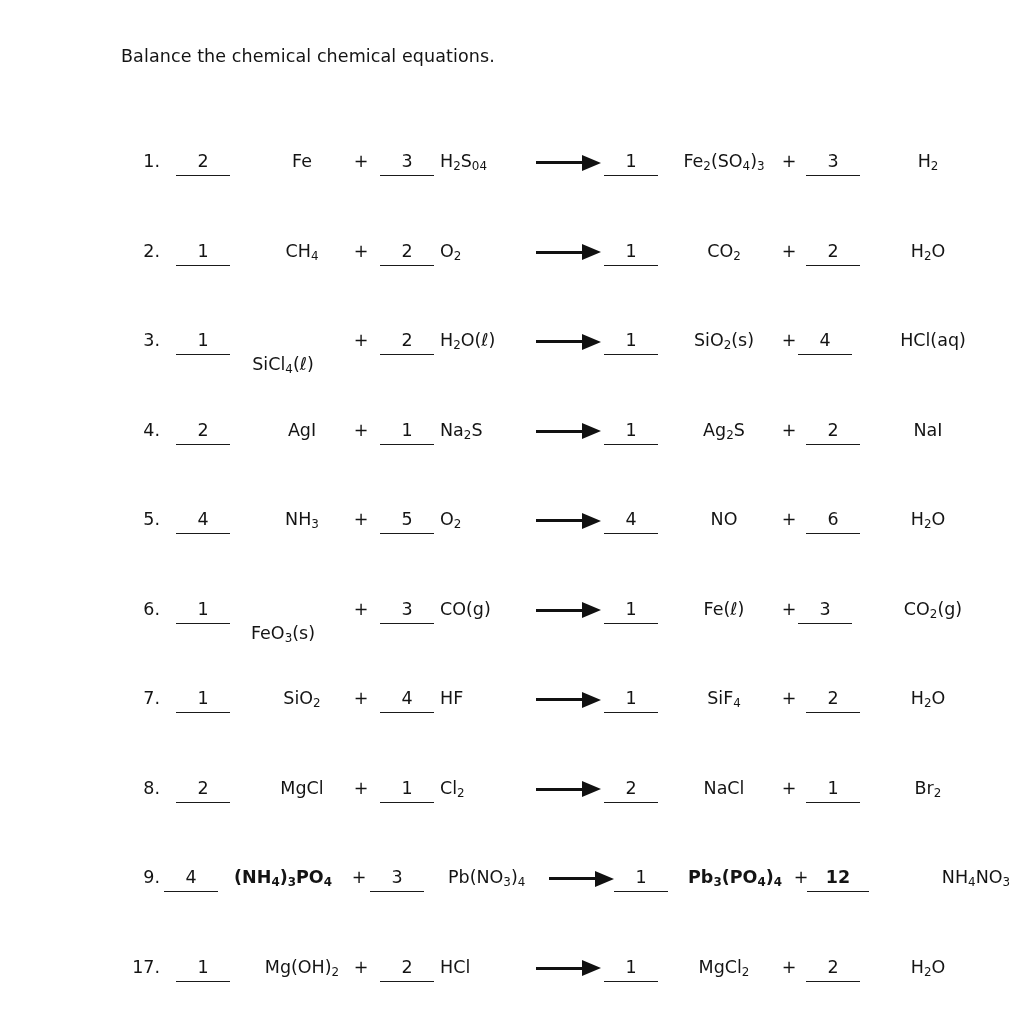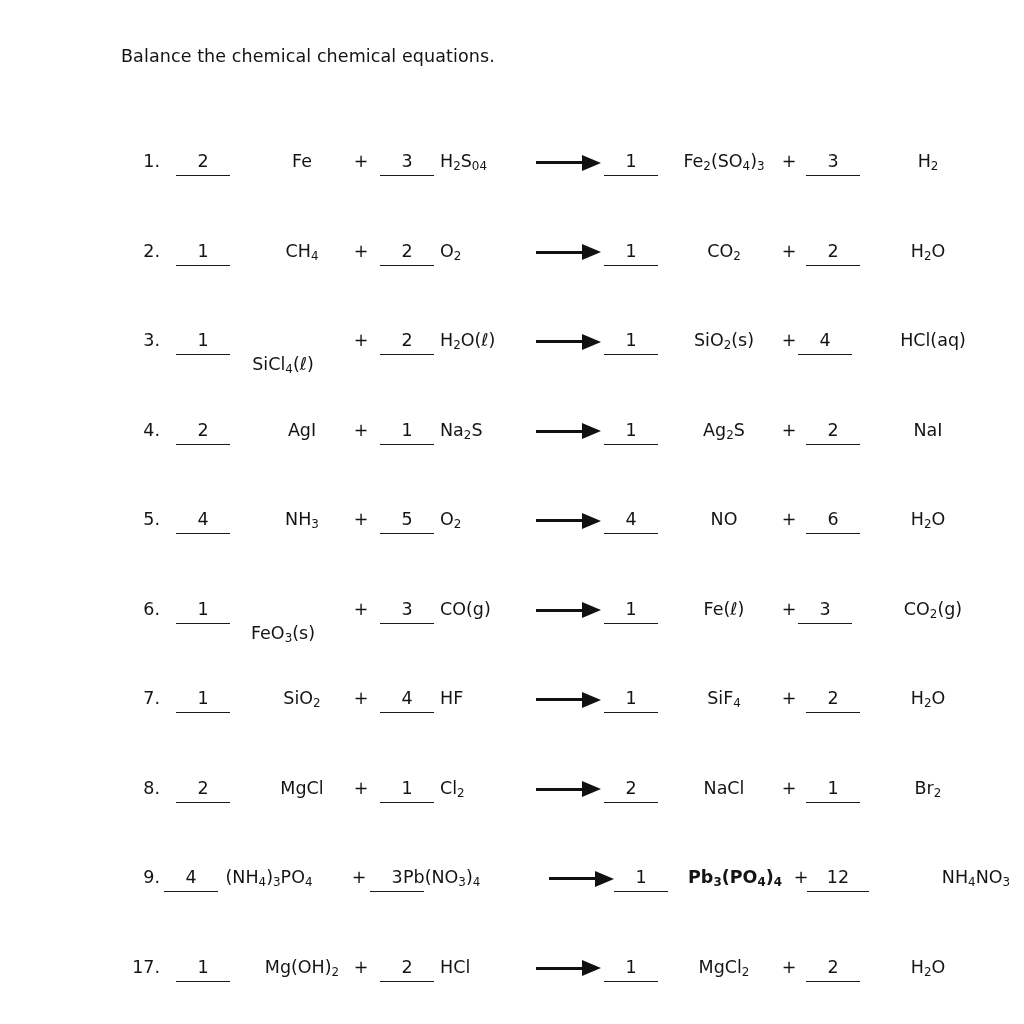--- a/index.html
+++ b/index.html
@@ -79,38 +79,39 @@
   .col-form-b  { left: 440px;  width: 120px; text-align: left; }
   .col-arrow   { left: 524px;  width: 90px; text-align: center; }
   .col-coef-c  { left: 596px;  width: 70px; text-align: center; }
   .col-form-c  { left: 660px;  width: 128px; text-align: center; }
   .col-plus-b  { left: 776px;  width: 26px; text-align: center; }
   .col-coef-d  { left: 798px;  width: 70px; text-align: center; }
   .col-form-d  { left: 862px;  width: 132px; text-align: center; }
 
   
   .equation-row.wide .col-coef-a { left: 160px; width: 62px; }
-  .equation-row.wide .col-form-a { left: 194px; width: 150px; }
+  .equation-row.wide .col-form-a { left: 208px; width: 150px; font-weight: bold; }
   .equation-row.wide .col-plus-a { left: 348px; width: 22px; }
   .equation-row.wide .col-coef-b { left: 366px; width: 62px; }
-  .equation-row.wide .col-form-b { left: 403px; width: 126px; }
+  .equation-row.wide .col-form-b { left: 448px; width: 126px; }
   .equation-row.wide .col-arrow  { left: 540px; width: 84px; }
   .equation-row.wide .col-coef-c { left: 610px; width: 62px; }
   .equation-row.wide .col-form-c { left: 664px; width: 142px; font-weight: bold; }
   .equation-row.wide .col-plus-b { left: 790px; width: 22px; }
   .equation-row.wide .col-coef-d { left: 806px; width: 64px; }
   .equation-row.wide .col-form-d { left: 906px; width: 140px; }
 
   
   .equation-row.states .col-form-a { left: 212px; width: 142px; margin-top: 24px; }
   .equation-row.states .col-coef-d { left: 792px; width: 66px; }
   .equation-row.states .col-form-d { left: 858px; width: 150px; }
 
   .blank-wide {
     min-width: 62px;
+    font-weight: bold;
   }
 
   
   .arrow-icon {
     display: inline-block;
     position: relative;
     width: 66px;
     height: 20px;
     vertical-align: middle;
   }

